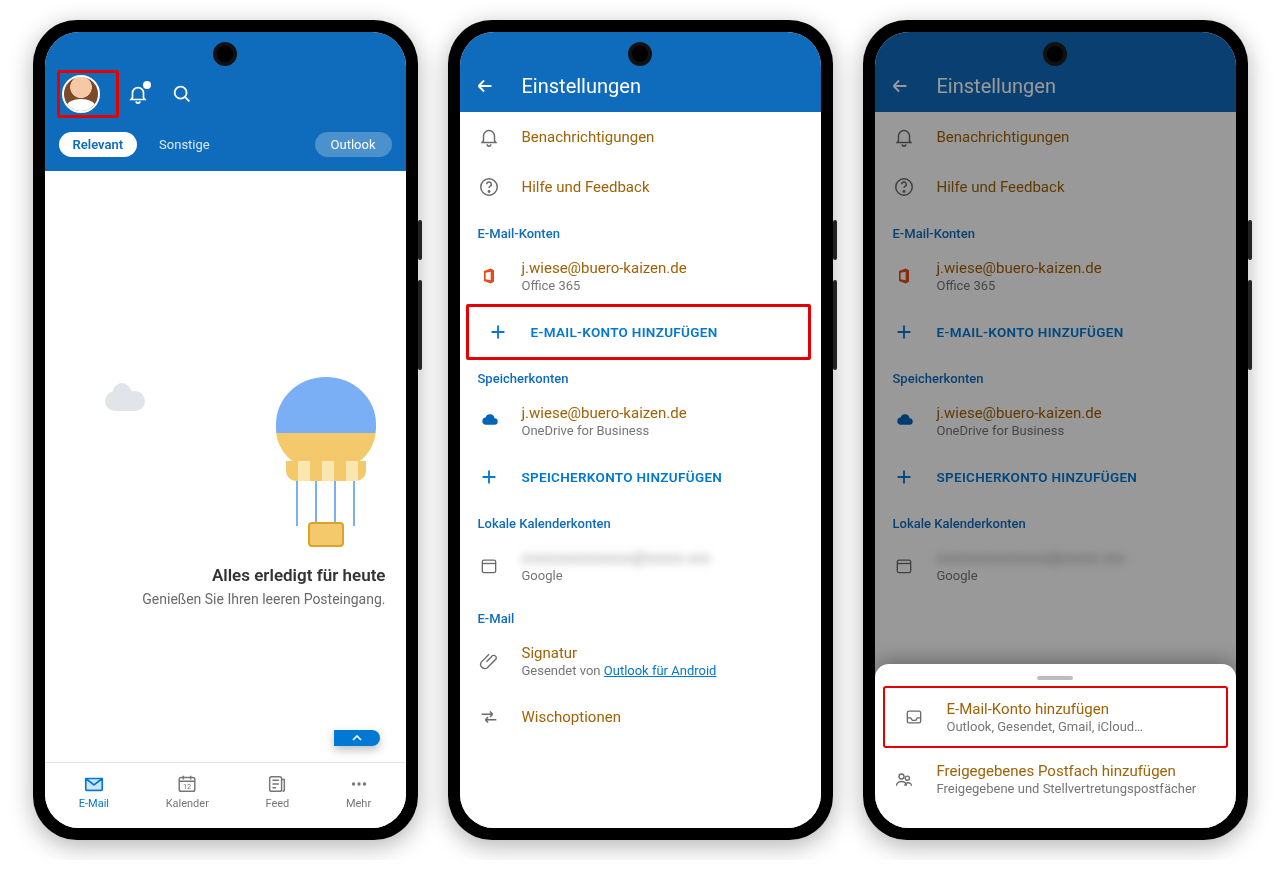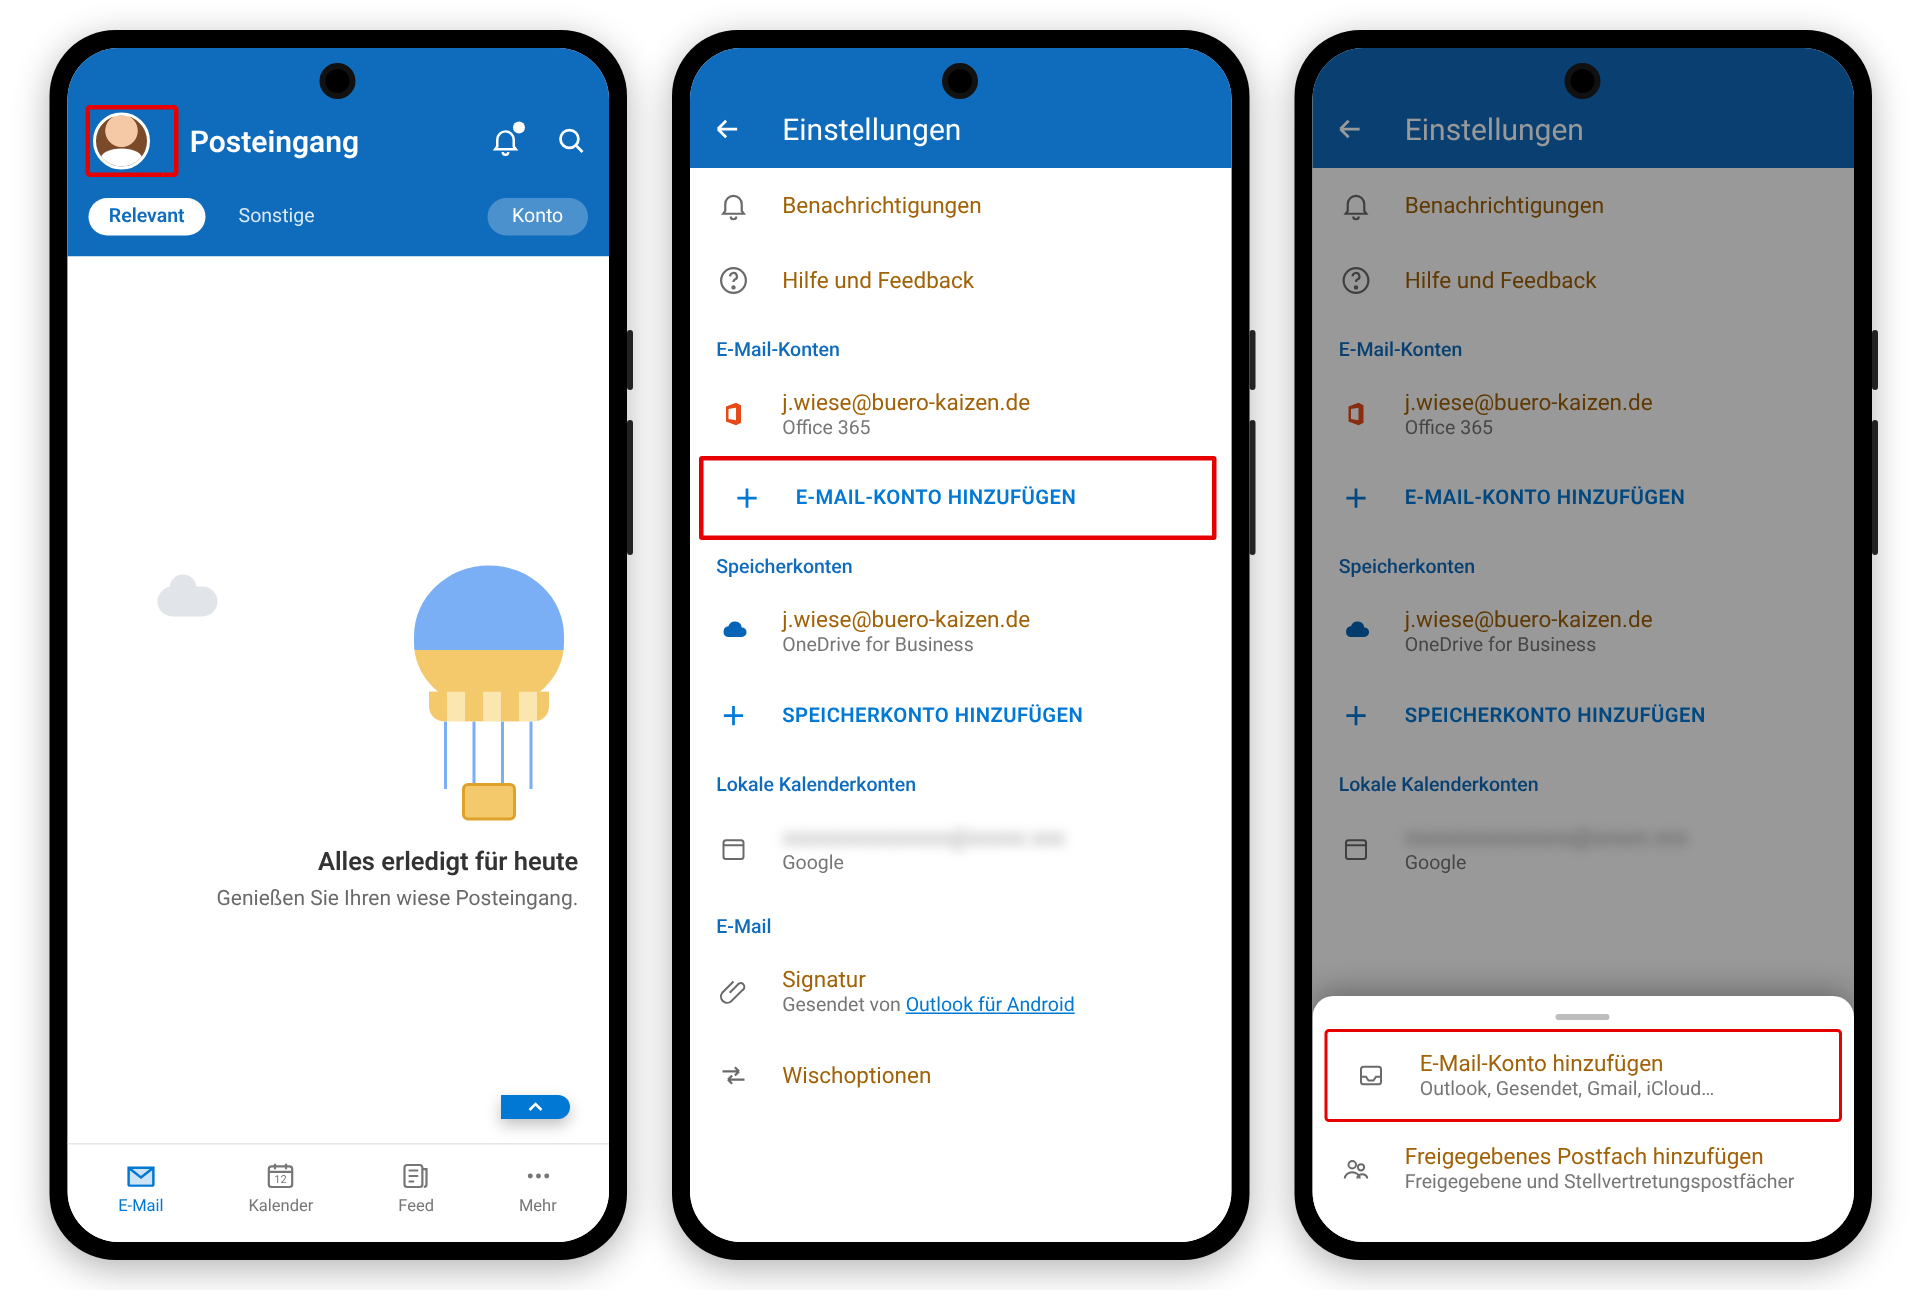--- a/index.html
+++ b/index.html
@@ -219,57 +219,56 @@
 <div class="phone">
   <div class="side-btn a"></div>
     <div class="side-btn b"></div>
   <div class="screen">
     <div class="camera"></div>
     <div class="header-blue">
       <div class="top-row">
         <div class="hl-box">
           <div class="avatar"></div>
         </div>
-        <div class="inbox-title">Posteingang</div>
         <div class="hdr-icons">
           <div class="ic">
             <svg viewBox="0 0 24 24" fill="none" stroke="#fff" stroke-width="1.8">
                 <path d="M6 16V11a6 6 0 1 1 12 0v5l1.5 2H4.5L6 16z"></path>
                 <path d="M10 20a2 2 0 0 0 4 0"></path>
               </svg>
             <span style="position:absolute;top:-2px;right:-2px;width:8px;height:8px;background:#fff;border-radius:50%;"></span>
           </div>
           <div class="ic">
             <svg viewBox="0 0 24 24" fill="none" stroke="#fff" stroke-width="2">
                 <circle cx="10.5" cy="10.5" r="6.5"></circle>
                 <path d="m20 20-4.3-4.3"></path>
               </svg>
           </div>
         </div>
       </div>
       <div class="tabrow">
         <div class="pill active">Relevant</div>
         <div class="pill inactive">Sonstige</div>
-        <div class="pill filter">Konto</div>
+        <div class="pill filter">Outlook</div>
       </div>
     </div>
     <div class="empty-area">
       <div class="cloud"></div>
       <div class="balloon">
         <div class="balloon-top"></div>
         <div class="ropes">
             <span></span>
             <span></span>
             <span></span>
             <span></span>
           </div>
         <div class="basket"></div>
       </div>
       <div class="empty-title">Alles erledigt für heute</div>
-      <div class="empty-sub">Genießen Sie Ihren wiese Posteingang.</div>
+      <div class="empty-sub">Genießen Sie Ihren leeren Posteingang.</div>
       <div class="fab-wrap">
         <div class="fab-arrow">
           <svg width="16" height="16" viewBox="0 0 24 24" fill="none" stroke="#fff" stroke-width="2.5">
               <path d="m6 15 6-6 6 6"></path>
             </svg>
         </div>
       </div>
     </div>
     <div class="bottom-nav">
       <div class="nav-item active">

